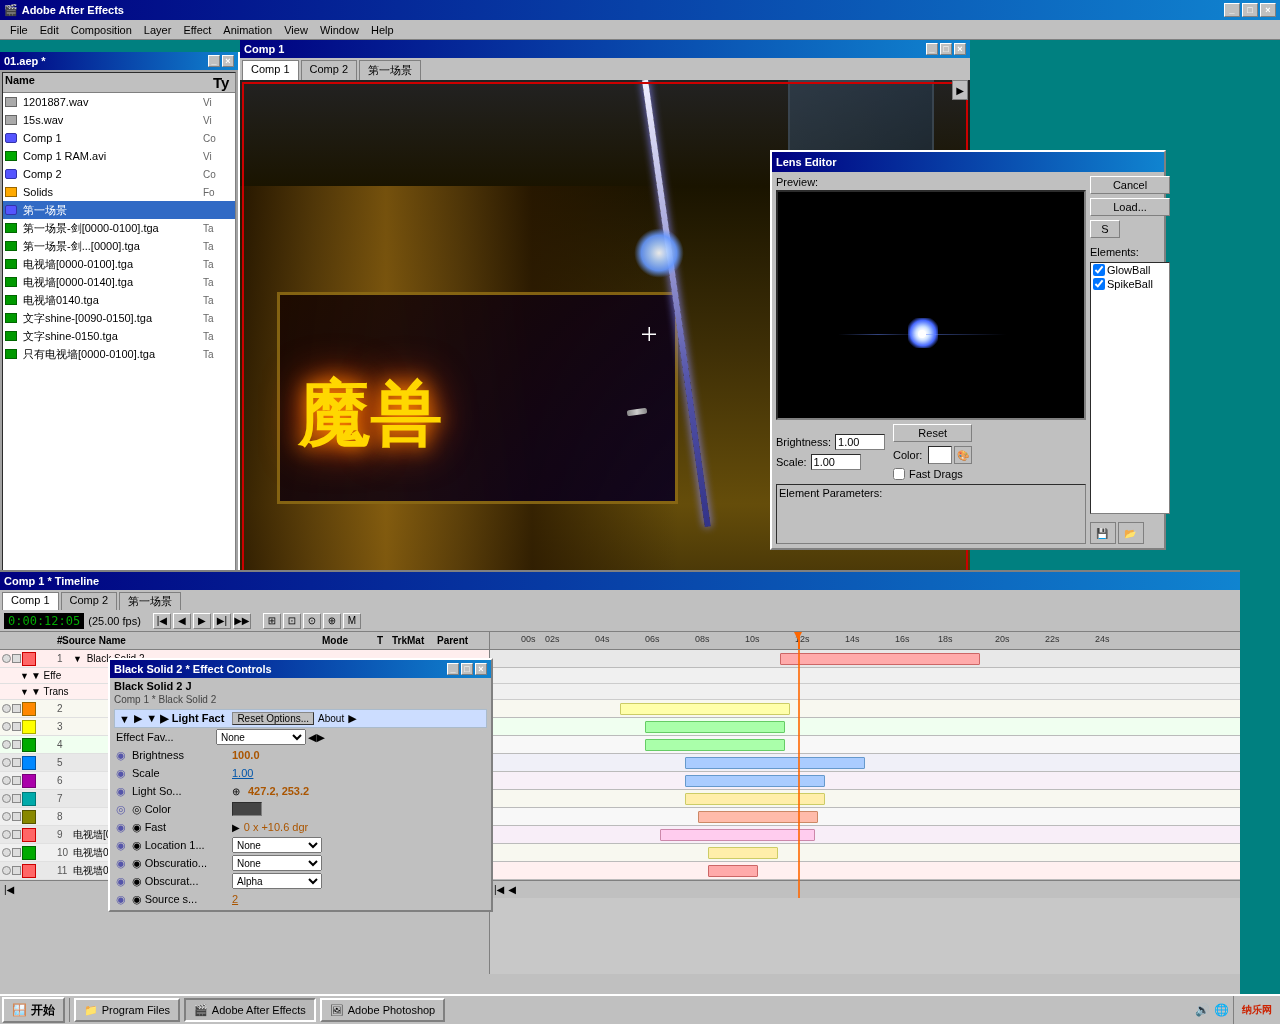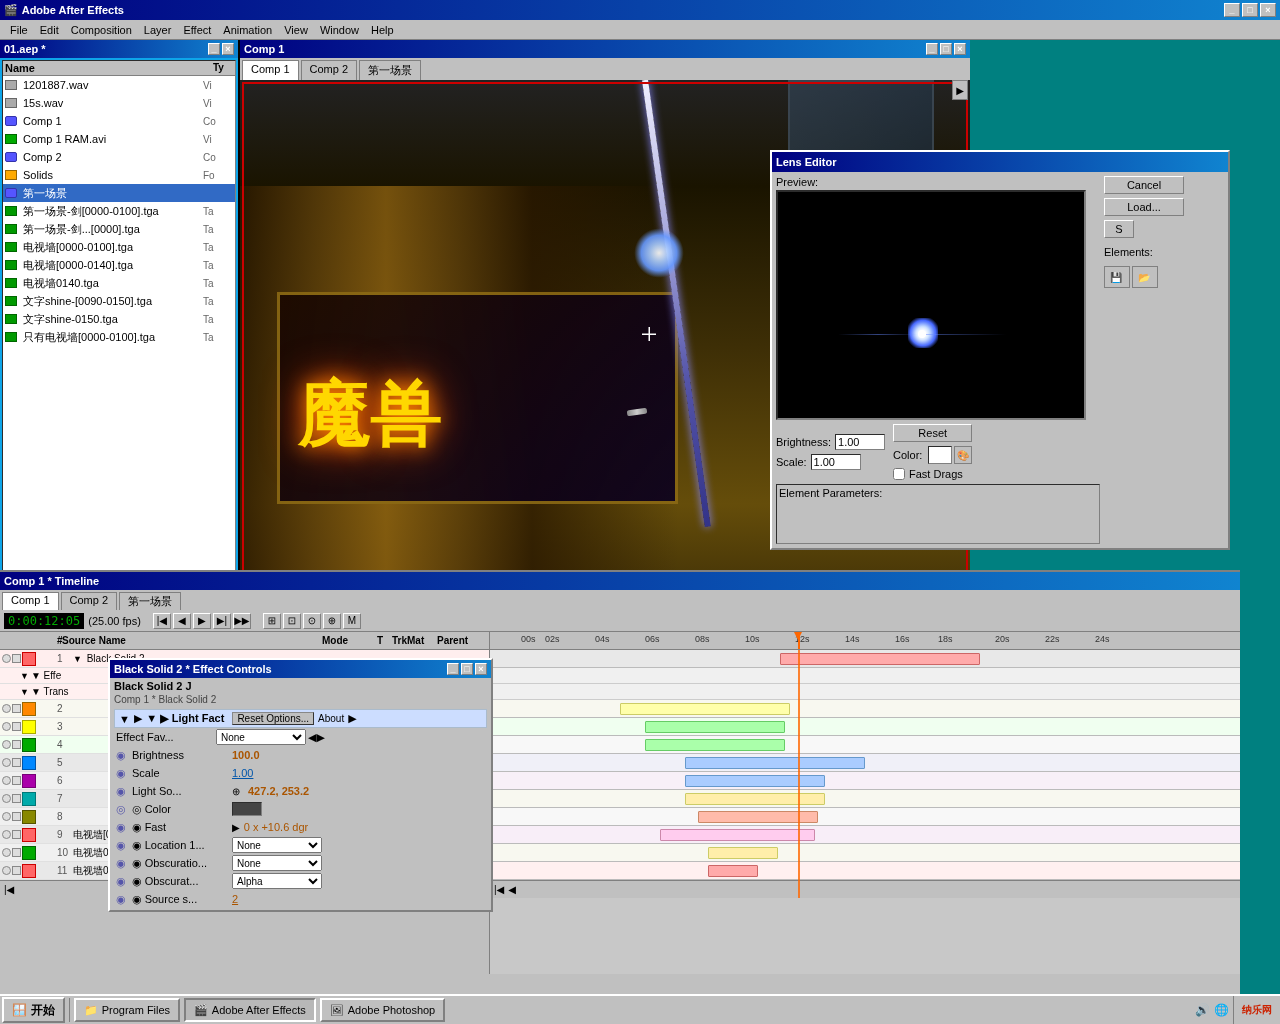--- a/index.html
+++ b/index.html
@@ -53,25 +53,26 @@
 
     
     .main-container {
       display: flex;
       height: calc(100% - 40px - 30px);
     }
 
     
     .project-panel {
       width: 240px;
-      background: #0ea5e9;
-      border-right: 2px solid #000000;
+      background: #a3a3a3;
+      border-right: 2px solid #ffffff;
       display: flex;
       flex-direction: column;
       height: 570px;
+      margin-top: 12px;
     }
     .panel-title-bar {
       background: linear-gradient(to right, #000080, #1084d0);
       color: white;
       height: 18px;
       display: flex;
       align-items: center;
       padding: 0 4px;
       font-size: 11px;
       font-weight: bold;
@@ -176,21 +177,21 @@
       cursor: pointer;
       display: flex; align-items: center; justify-content: center;
       font-size: 10px;
     }
 
     
     .lens-editor {
       position: absolute;
       top: 150px;
       left: 770px;
-      width: 460px;
+      width: 396px;
       background: #c0c0c0;
       border: 2px solid;
       border-color: #fff #808080 #808080 #fff;
       z-index: 100;
     }
     .lens-title-bar {
       background: linear-gradient(to right, #000080, #1084d0);
       color: white;
       height: 20px;
       display: flex;
@@ -621,21 +622,21 @@
           <div class="title-btn" style="width:12px;height:12px;">_</div>
           <div class="title-btn" style="width:12px;height:12px;">×</div>
         </div>
       </div>
 
 
       <div class="project-list" style="margin:2px;border:1px inset #808080;overflow-y:auto;flex:1;background:white;">
         <div class="list-header">
           <div class="list-header-name">Name</div>
           <div style="width:20px;font-size:10px;"></div>
-          <div style="width:20px;font-size:10px;">Ty</div>
+          <div style="width:20px;font-size:15px;">Ty</div>
         </div>
         <div class="list-item">
           <div class="list-item-icon">
               <div style="width:12px;height:10px;background:#aaa;border:1px solid #666;"></div>
             </div>
           <div class="list-item-name">1201887.wav</div>
           <div class="list-item-type">Vi</div>
         </div>
         <div class="list-item">
           <div class="list-item-icon">
@@ -833,20 +834,30 @@
           <div class="lens-element-params">
             <div>Element Parameters:</div>
           </div>
         </div>
       </div>
       <div class="lens-right">
         <button class="lens-btn">Cancel</button>
         <button class="lens-btn">Load...</button>
         <button class="lens-btn" style="width:30px;">S</button>
         <div style="margin-top:4px;font-size:11px;">Elements:</div>
+        <div class="lens-elements-list" style="border:1px inset #808080;background:white;flex:1;min-height:80px;">
+          <div class="lens-element-item">
+            <input type="checkbox" class="lens-element-cb" checked="" style="width: 12px; height: 12px;">
+            <span>GlowBall</span>
+          </div>
+          <div class="lens-element-item">
+            <input type="checkbox" class="lens-element-cb" checked="" style="width: 12px; height: 12px;">
+            <span>SpikeBall</span>
+          </div>
+        </div>
         <div style="display:flex;gap:2px;margin-top:4px;">
           <button class="lens-bottom-btn" style="width:26px;height:22px;background:#c0c0c0;border:1px solid #808080;cursor:pointer;font-size:10px;">💾</button>
           <button class="lens-bottom-btn" style="width:26px;height:22px;background:#c0c0c0;border:1px solid #808080;cursor:pointer;font-size:10px;">📂</button>
         </div>
       </div>
     </div>
   </div>
 
   <div class="timeline-panel" style="position:absolute;top:570px;left:0;width:1240px;height:424px;background:#c0c0c0;border-top:2px solid #808080;">
     <div class="timeline-title-bar">

